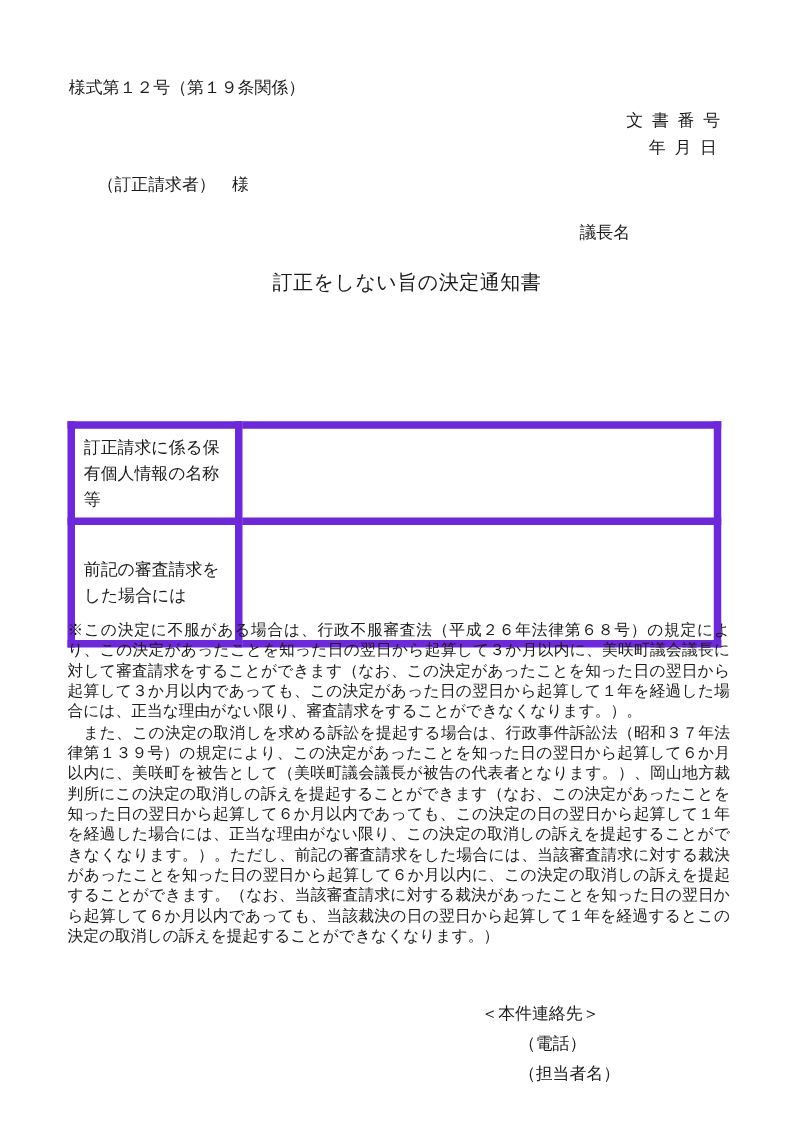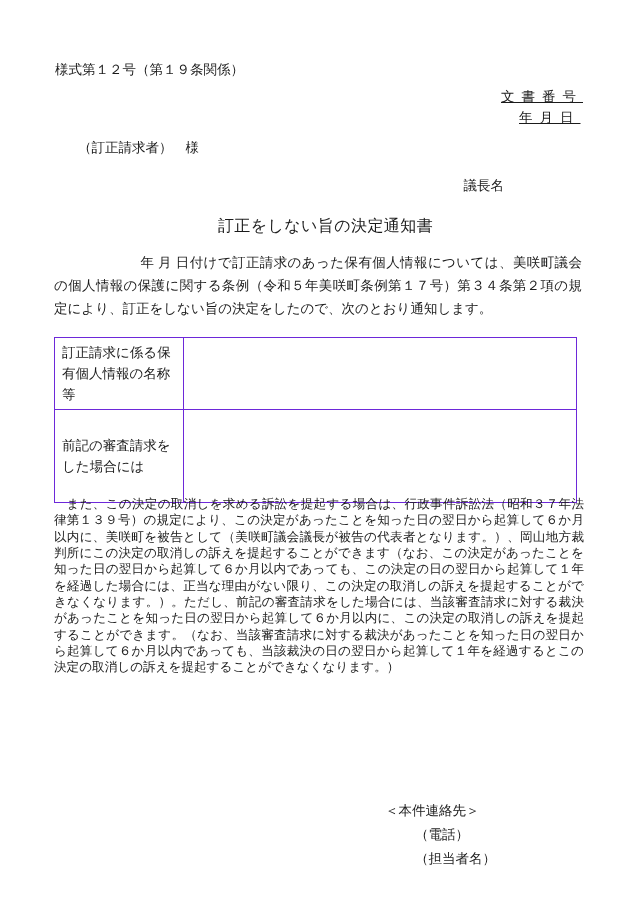--- a/index.html
+++ b/index.html
@@ -34,21 +34,20 @@
     position: absolute;
     right: 47px;
     top: 86px;
     text-align: left;
     font-size: 13.5px;
     line-height: 21px;
   }
   .doc-meta .meta-line {
     white-space: nowrap;
     letter-spacing: 7px;
-    text-decoration: underline;
   }
   .doc-meta .meta-line.date {
     padding-left: 18px;
   }
 
   .addressee {
     position: absolute;
     left: 78px;
     top: 139px;
     font-size: 13.5px;
@@ -92,21 +91,21 @@
   
   .info-table {
     position: absolute;
     left: 54px;
     top: 337px;
     width: 523px;
     border-collapse: collapse;
     table-layout: fixed;
   }
   .info-table td {
-    border: 1px solid #6d28d9;
+    border: 6px solid #6d28d9;
     font-size: 13.5px;
     line-height: 21px;
     vertical-align: middle;
     padding: 4px 7px;
   }
   .info-table td.label {
     width: 114px;
   }
   .info-table tr.row-name td { height: 56px; }
   .info-table tr.row-reason td { height: 84px; }
@@ -160,36 +159,36 @@
   </div>
 
   <div class="addressee">
     <span>（訂正請求者）</span><span class="honorific">様</span>
   </div>
 
   <div class="issuer">議長名</div>
 
   <div class="doc-title">訂正をしない旨の決定通知書</div>
 
-  <div class="body-para">年  月  日付けで訂正請求のあった保有個人情報については、美咲町議会の個人情報の保護に関する条例（令和５年美咲町条例第１７号）第３４条第２項の規定により、訂正をしない旨の決定をしたので、次のとおり通知します。</div>
 
   <table class="info-table">
     <tbody>
       <tr class="row-name">
         <td class="label">訂正請求に係る保有個人情報の名称等</td>
         <td class="value"></td>
       </tr>
       <tr class="row-reason">
         <td class="label">前記の審査請求をした場合には</td>
         <td class="value"></td>
       </tr>
     </tbody>
   </table>
 
   <div class="notice">
+    <p>※この決定に不服がある場合は、行政不服審査法（平成２６年法律第６８号）の規定により、この決定があったことを知った日の翌日から起算して３か月以内に、美咲町議会議長に対して審査請求をすることができます（なお、この決定があったことを知った日の翌日から起算して３か月以内であっても、この決定があった日の翌日から起算して１年を経過した場合には、正当な理由がない限り、審査請求をすることができなくなります。）。</p>
     <p class="indent">また、この決定の取消しを求める訴訟を提起する場合は、行政事件訴訟法（昭和３７年法律第１３９号）の規定により、この決定があったことを知った日の翌日から起算して６か月以内に、美咲町を被告として（美咲町議会議長が被告の代表者となります。）、岡山地方裁判所にこの決定の取消しの訴えを提起することができます（なお、この決定があったことを知った日の翌日から起算して６か月以内であっても、この決定の日の翌日から起算して１年を経過した場合には、正当な理由がない限り、この決定の取消しの訴えを提起することができなくなります。）。ただし、前記の審査請求をした場合には、当該審査請求に対する裁決があったことを知った日の翌日から起算して６か月以内に、この決定の取消しの訴えを提起することができます。（なお、当該審査請求に対する裁決があったことを知った日の翌日から起算して６か月以内であっても、当該裁決の日の翌日から起算して１年を経過するとこの決定の取消しの訴えを提起することができなくなります。）</p>
   </div>
 
   <div class="contact">
     <div class="lvl1">＜本件連絡先＞</div>
     <div class="lvl3">（電話）</div>
     <div class="lvl3">（担当者名）</div>
   </div>
 
 </div>

